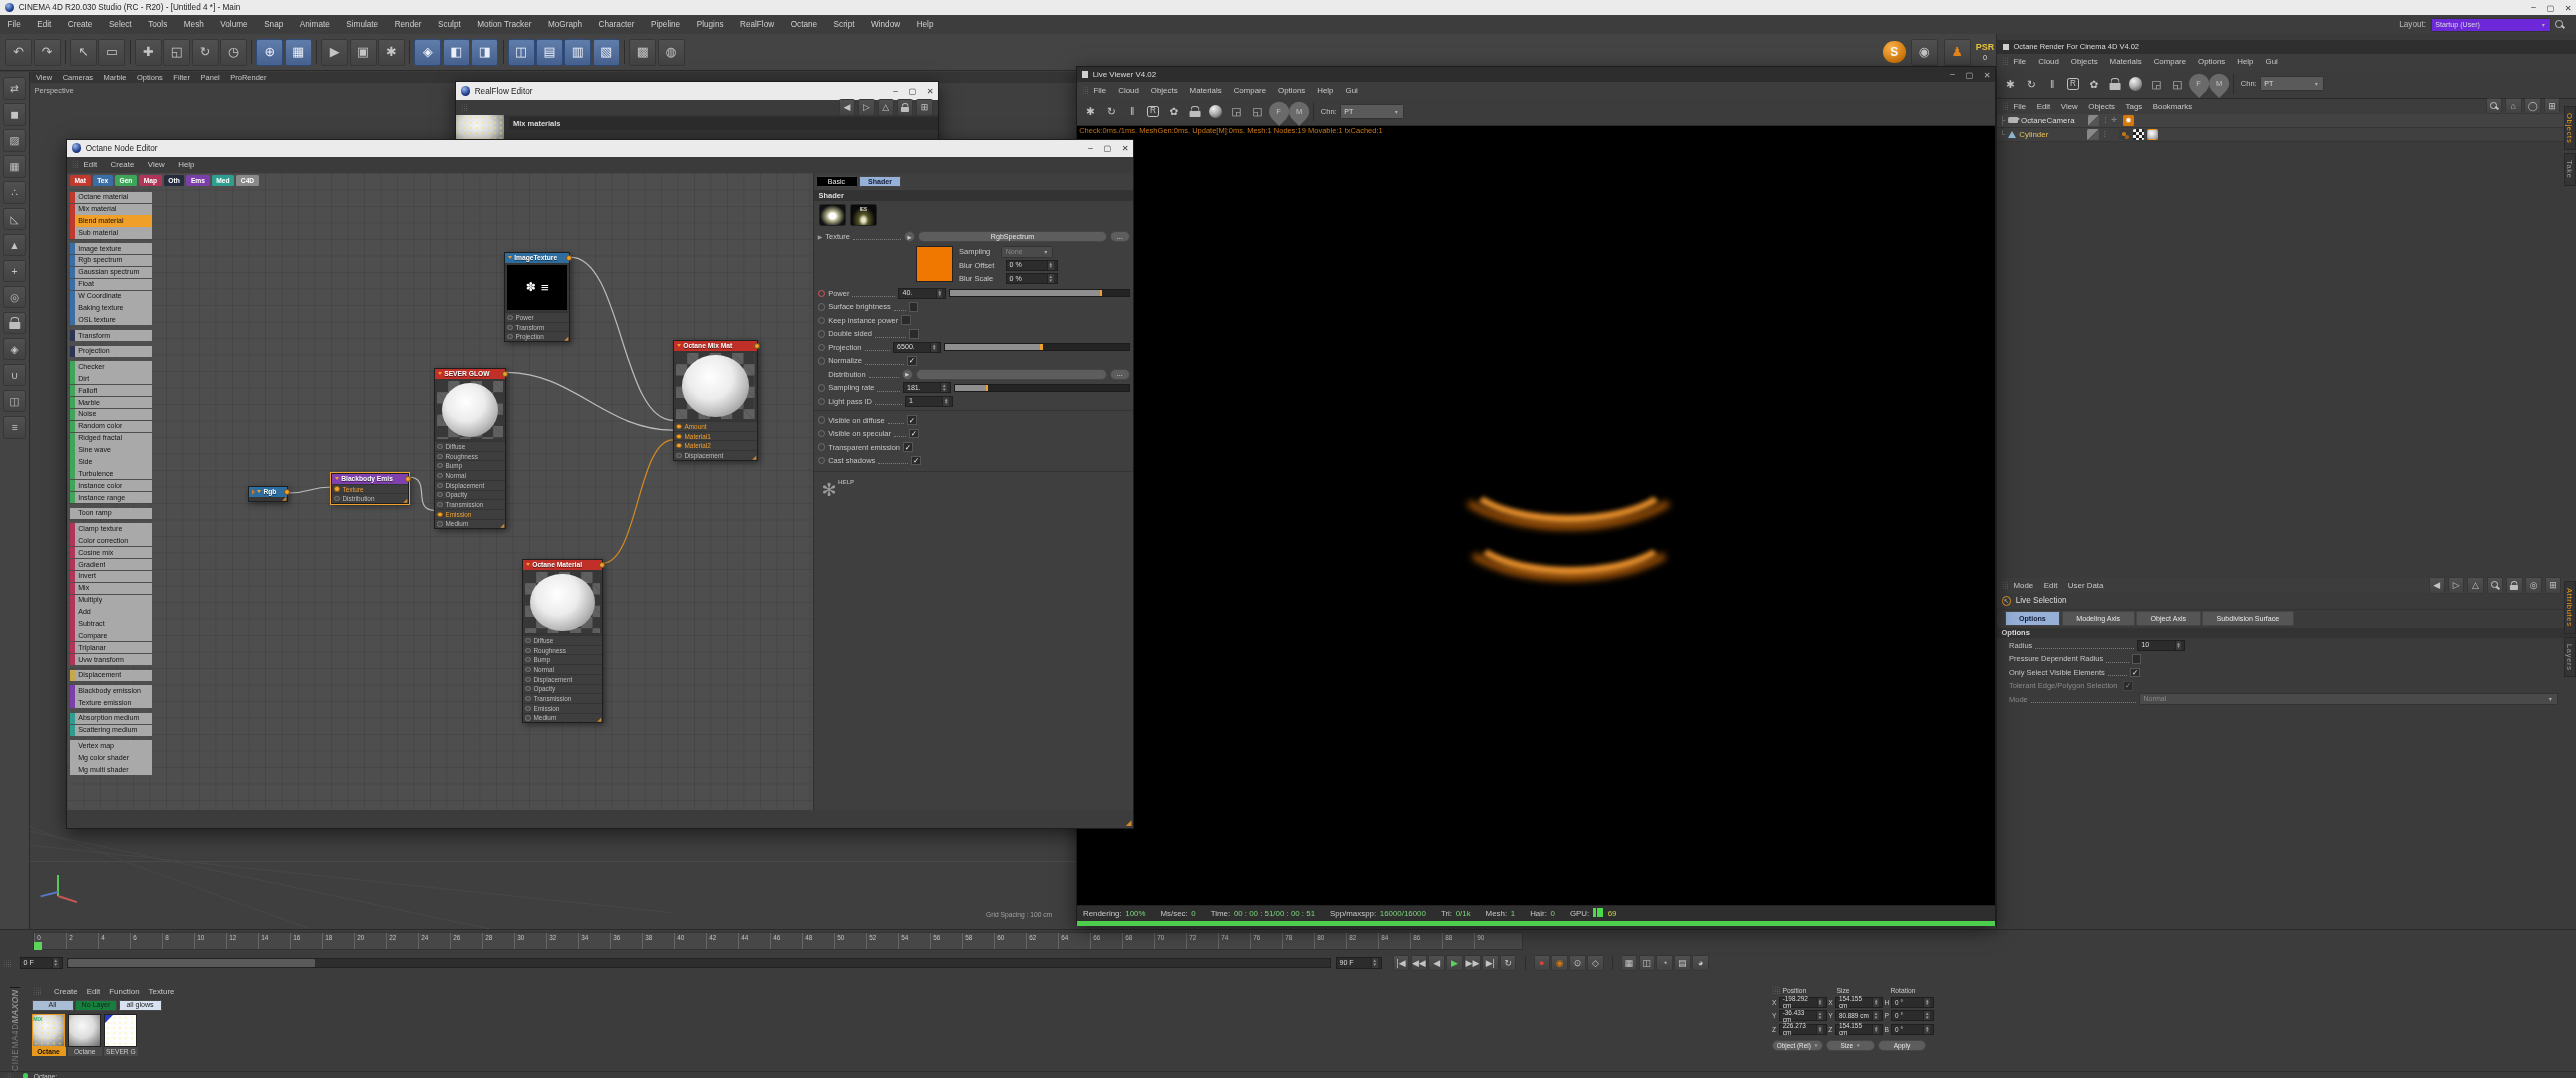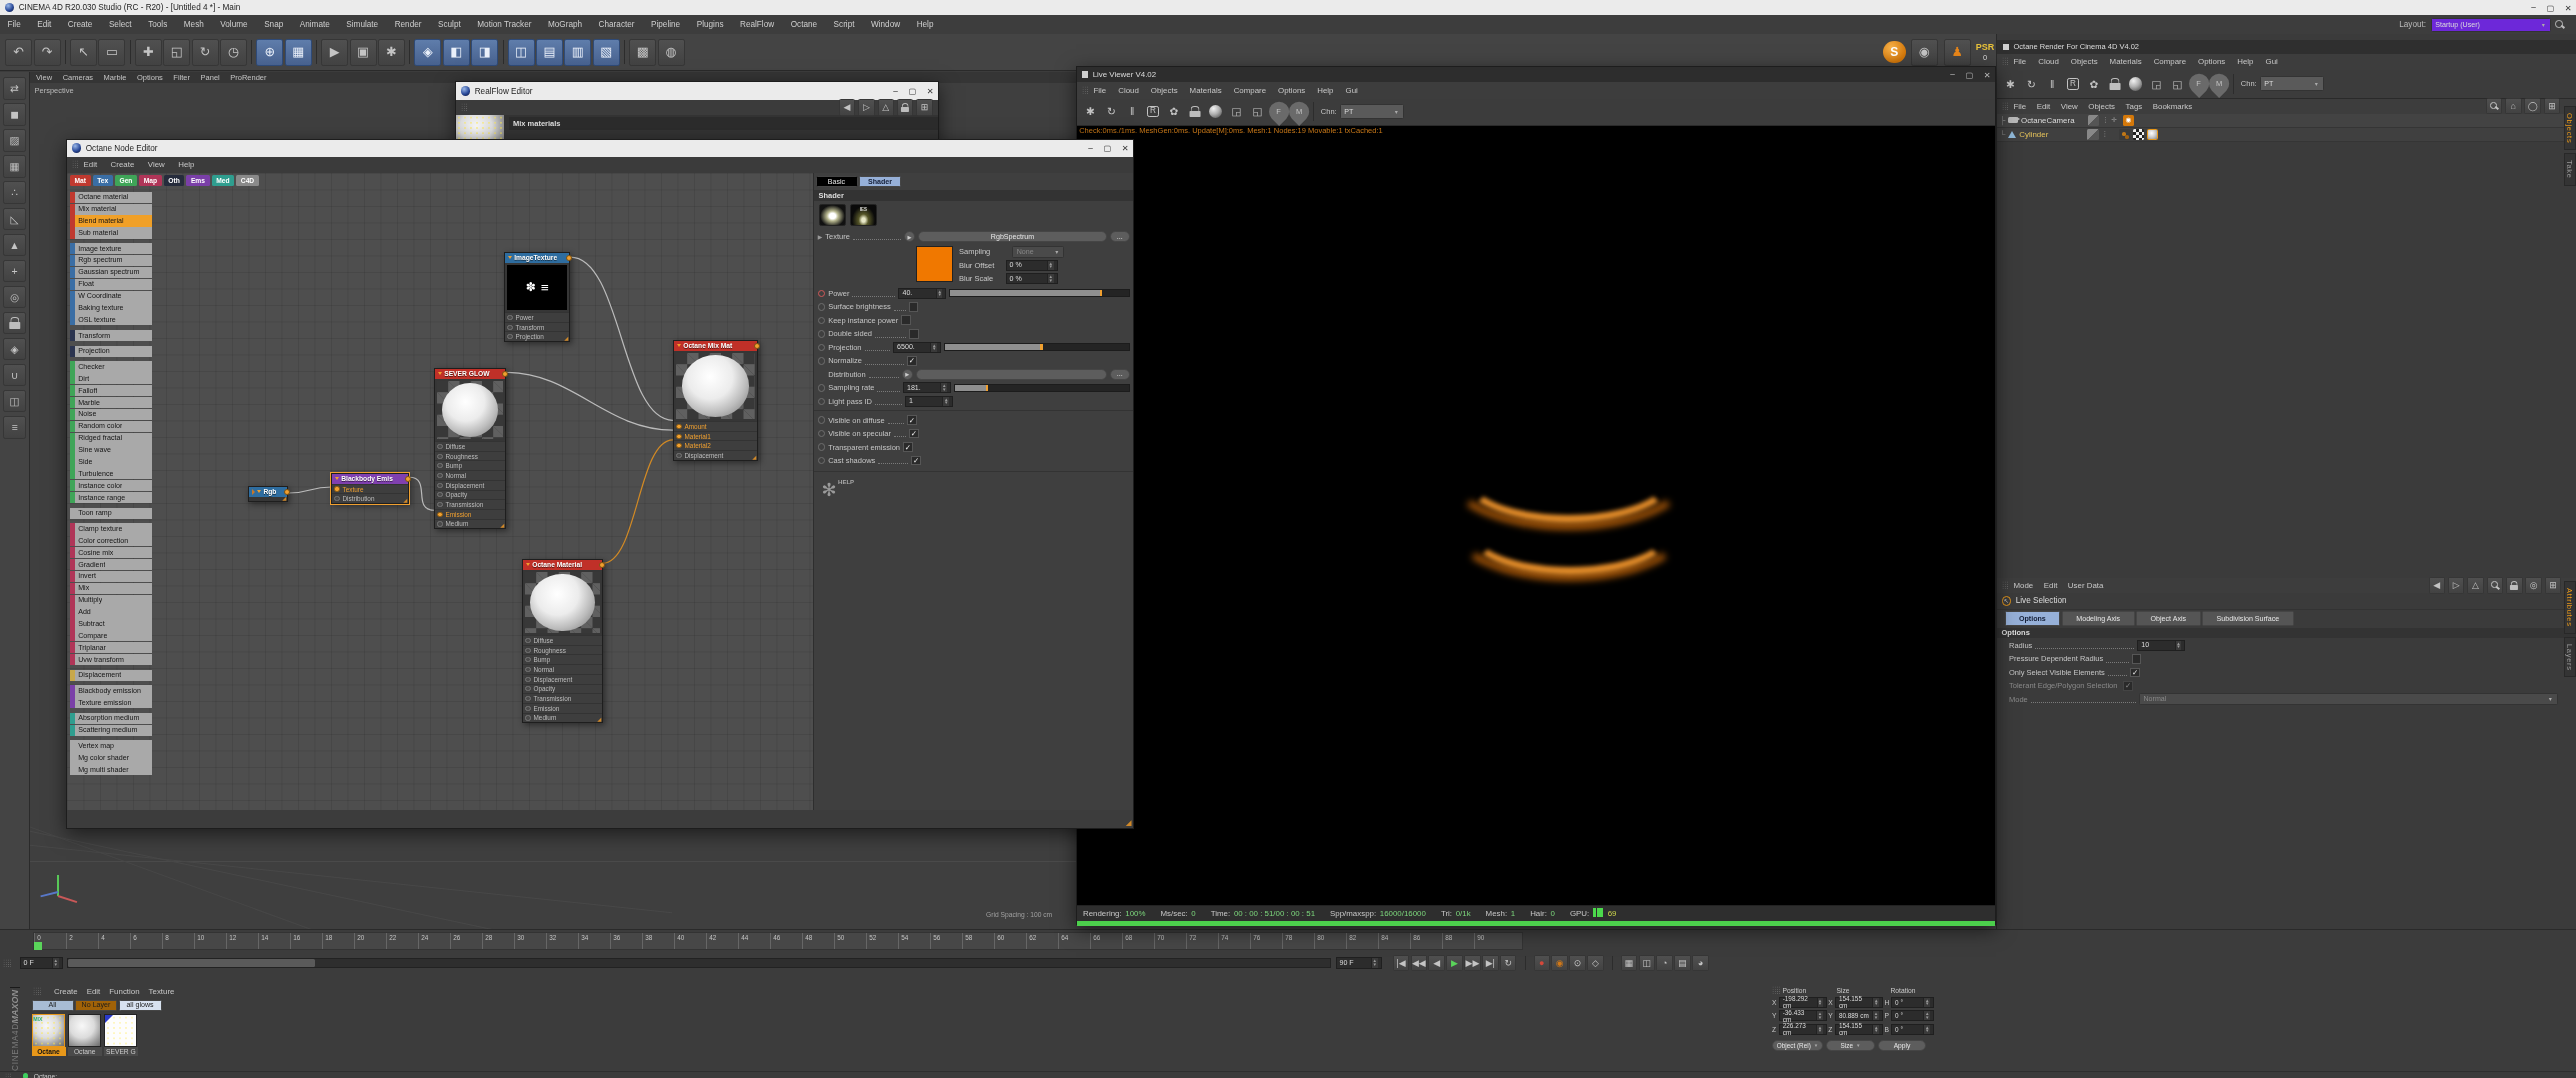--- a/index.html
+++ b/index.html
@@ -896,21 +896,21 @@
         <span style="color:#999;font-size:6px">▶</span>
         <span>Texture</span>
         <span class="leader" style="max-width:48px"></span>
         <span class="cbtn">▶</span>
         <span class="pill" style="flex:1">RgbSpectrum</span>
         <span class="pill" style="width:19.5px">...</span>
       </div>
       <div class="flex" style="padding:1.5px 4.5px 1.5px 102px;gap:6px;align-items:flex-start">
         <span style="width:37px;height:36px;background:#f07800;border:0.7px solid #222;flex:none"></span>
         <span style="display:flex;flex-direction:column;gap:2.2px;flex:1">
-          <span class="flex" style="gap:11px">
+          <span class="flex" style="gap:0">
               <span style="width:42px">Sampling</span>
             <span class="drop" style="width:52px;color:#888">
                 <span>None</span>
                 <span class="dar">▼</span>
               </span>
             </span>
           <span class="flex" style="gap:4.5px">
               <span style="width:42px">Blur Offset</span>
             <span class="fld" style="width:52px">
                 <span>0 %</span>
@@ -1469,21 +1469,21 @@
         <span class="grip"></span>
           <span style="display:flex;gap:9px">
             <span class="mi">Create</span>
             <span class="mi">Edit</span>
             <span class="mi">Function</span>
             <span class="mi">Texture</span>
           </span>
       </div>
       <div class="flex" style="height:13.5px;gap:1.5px;padding-left:1.5px">
         <span class="pill" style="width:42px;border-radius:1.5px;background:#a8bcd4;color:#1c1c1c">All</span>
-        <span class="pill" style="width:42px;border-radius:1.5px;background:#a16207;color:#1c1c1c">No Layer</span>
+        <span class="pill" style="width:42px;border-radius:1.5px;background:#15803d;color:#1c1c1c">No Layer</span>
         <span class="pill" style="width:43px;border-radius:1.5px;background:#d8e2f0;color:#1c1c1c;position:relative;overflow:hidden">all glows</span>
       </div>
       <div class="flex" style="gap:2.2px;padding:2.2px 0 0 1.5px;align-items:flex-start">
         <div style="width:34px">
           <div class="mthumb" style="border:1.5px solid #e8981a">
               <span class="speck"></span>
               <span style="position:absolute;left:0.7px;top:0.7px;font-size:5.2px;font-weight:bold;color:#2fae6e">MIX</span>
             </div>
           <div class="mlabel sel">Octane</div>
         </div>

